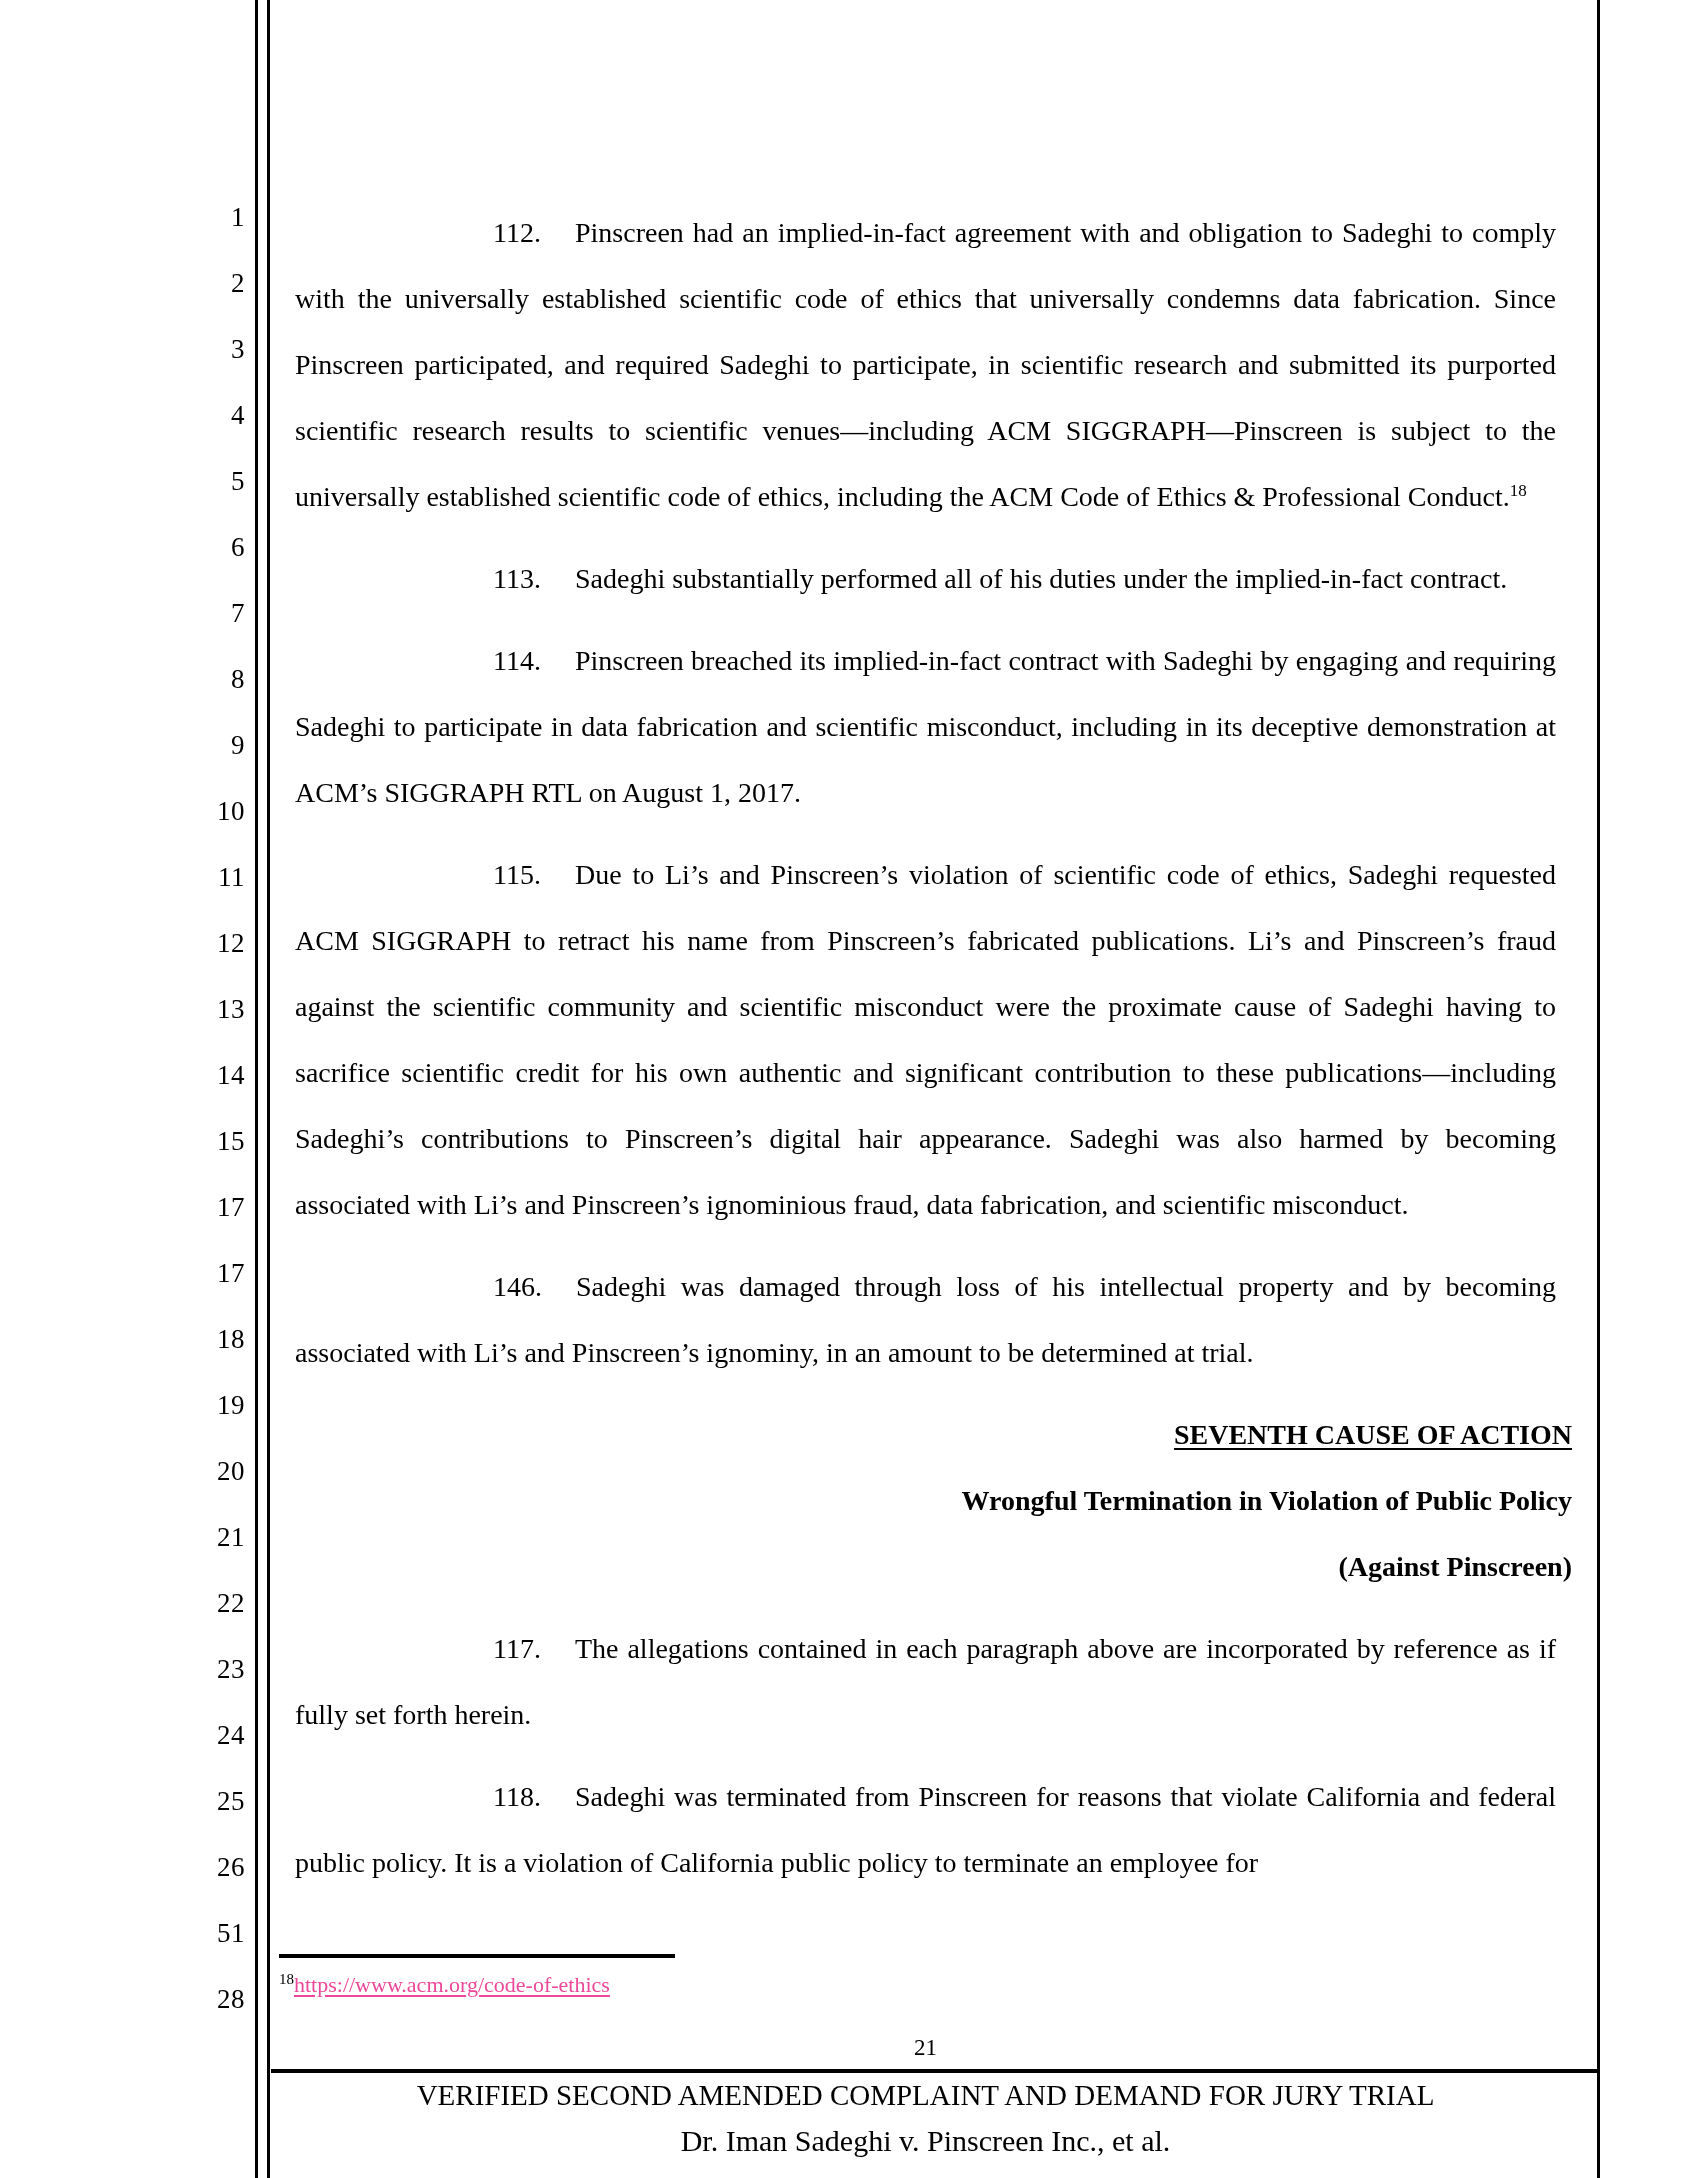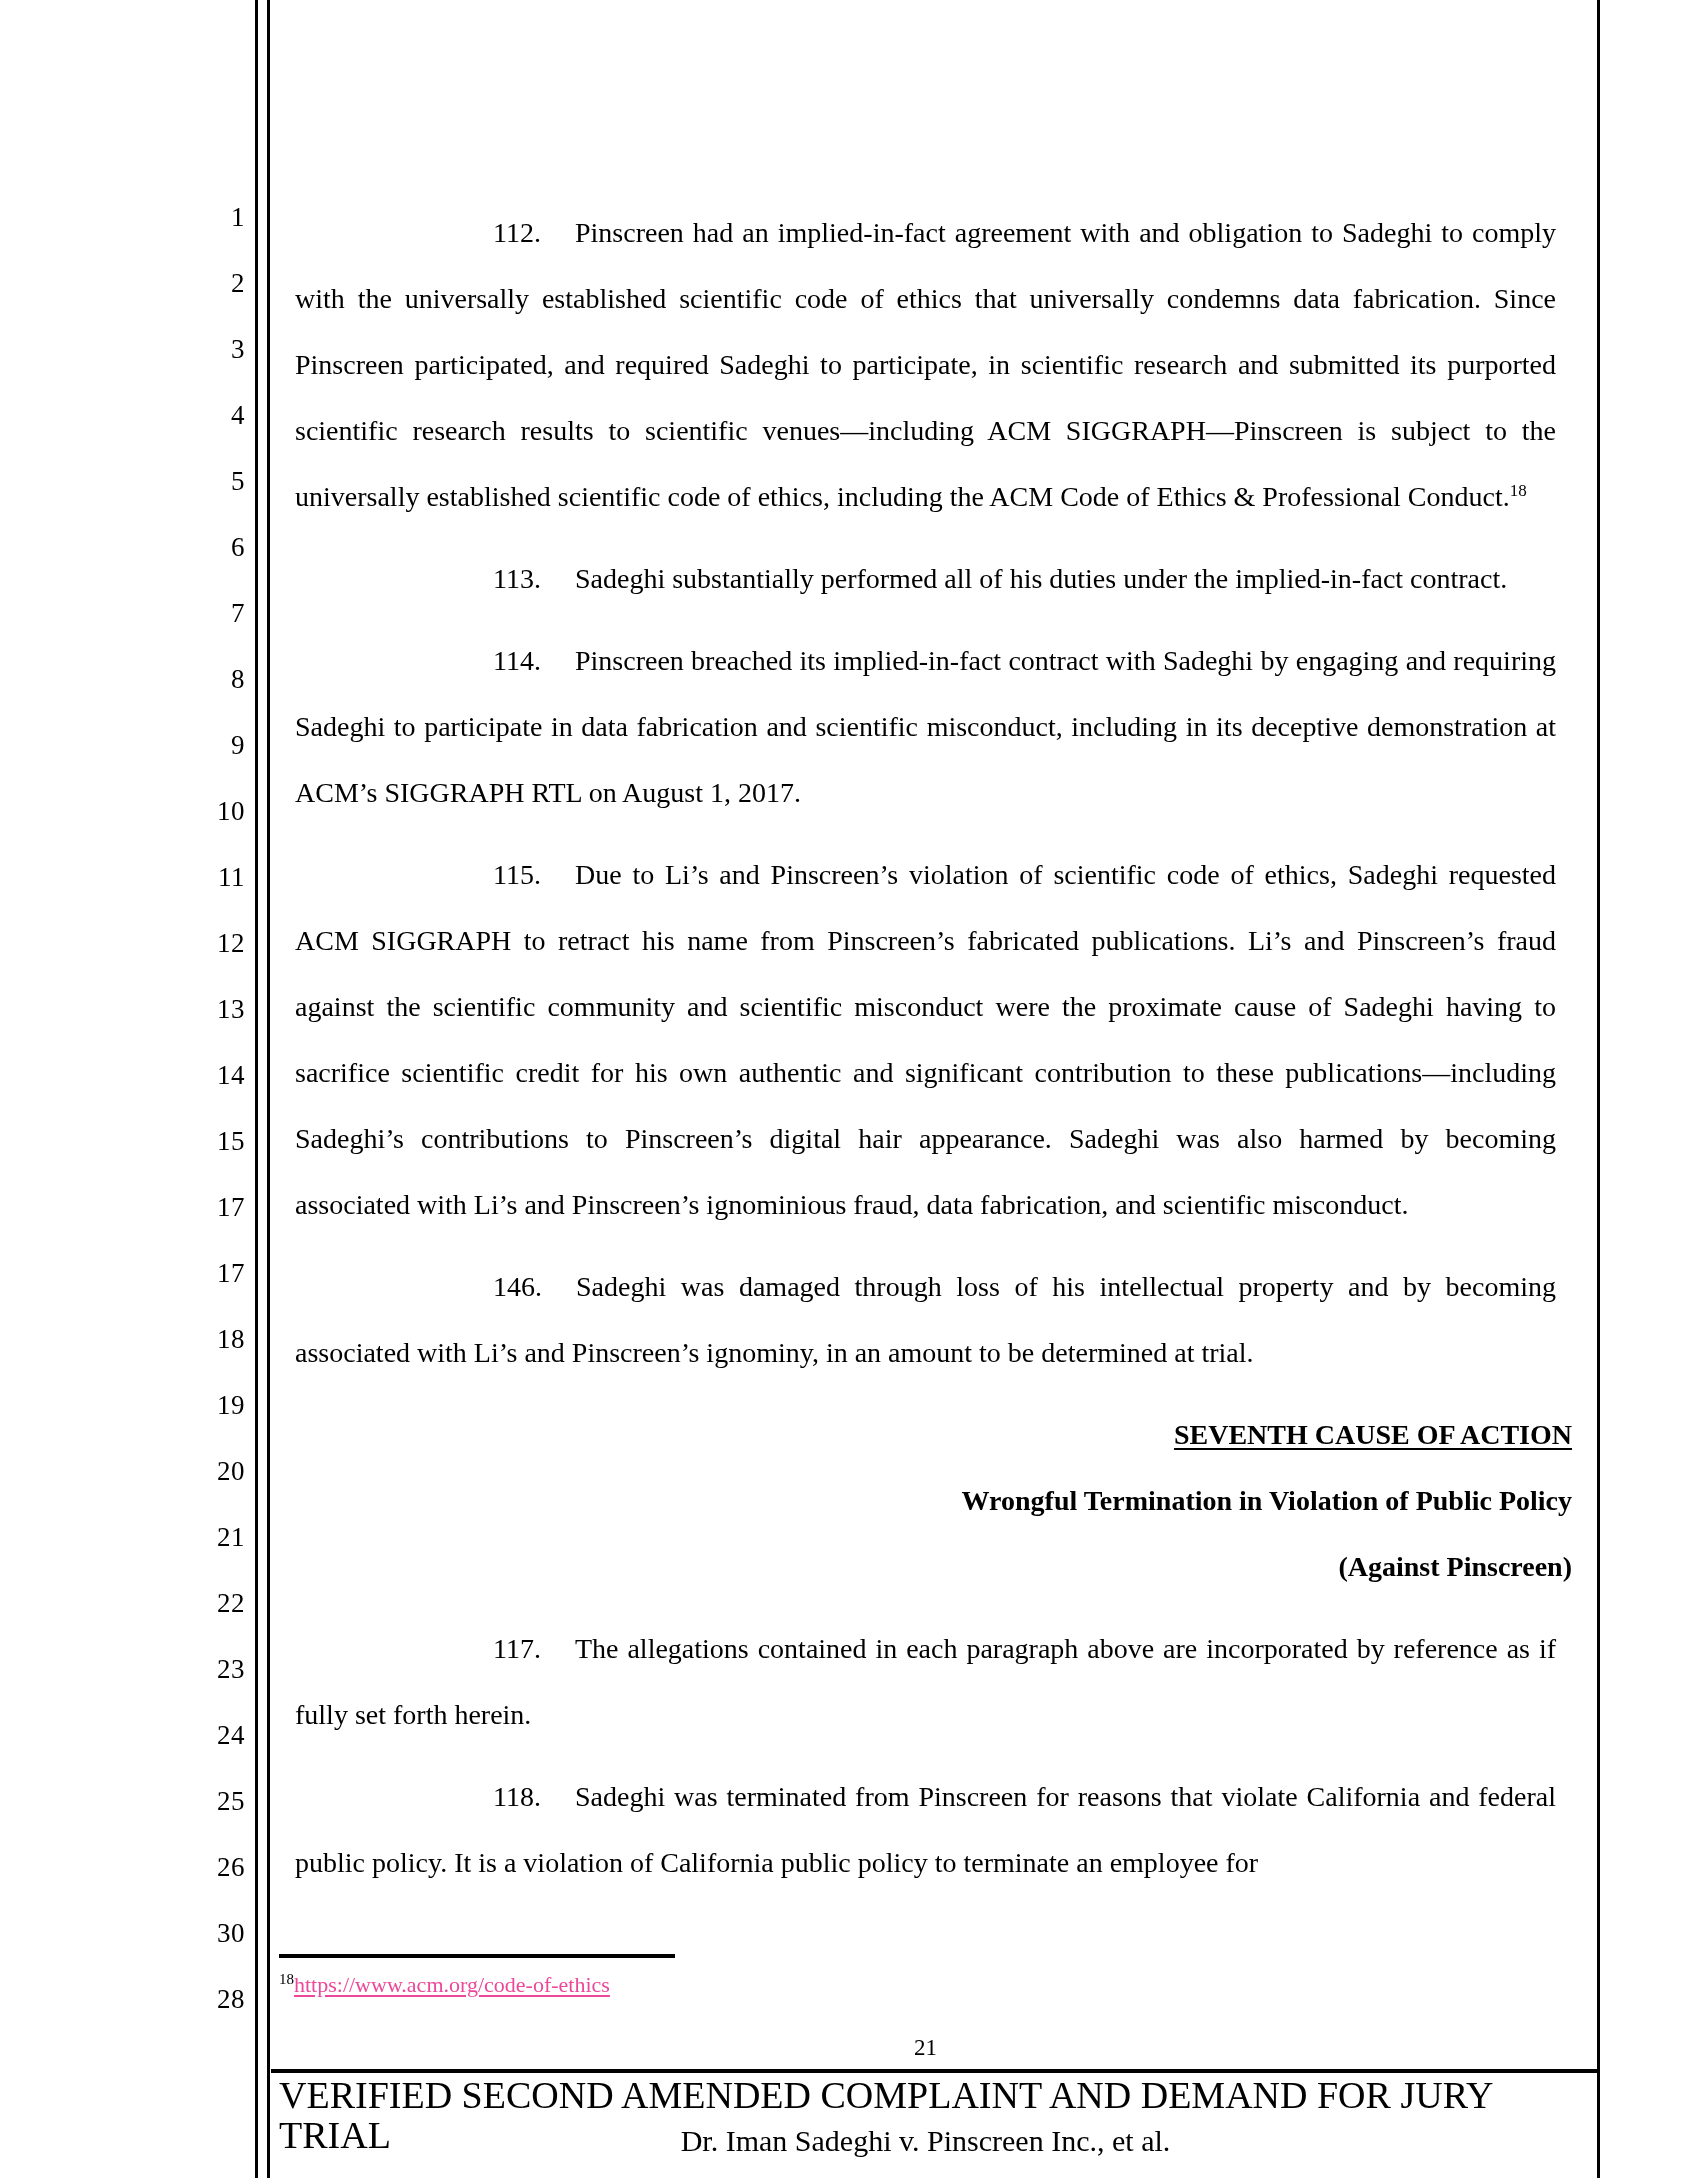--- a/index.html
+++ b/index.html
@@ -122,21 +122,22 @@
     top: 2069px;
     width: 1327px;
     height: 4px;
     background: #000000;
   }
   .footer-title {
     position: absolute;
     left: 279px;
     top: 2075px;
     width: 1293px;
-    font-size: 38px;
+    text-align: center;
+    font-size: 29px;
     line-height: 40px;
   }
   .footer-sub {
     position: absolute;
     left: 279px;
     top: 2122px;
     width: 1293px;
     text-align: center;
     font-size: 30px;
     line-height: 38px;
@@ -171,21 +172,21 @@
     <div>17</div>
     <div>18</div>
     <div>19</div>
     <div>20</div>
     <div>21</div>
     <div>22</div>
     <div>23</div>
     <div>24</div>
     <div>25</div>
     <div>26</div>
-    <div>30</div>
+    <div>51</div>
     <div>28</div>
   </div>
 
   <div class="body-col">
 
     <p class="para"><span class="pnum">112.</span><span class="pnum-gap"></span><span>Pinscreen had an implied-in-fact agreement with and obligation to Sadeghi to comply with the universally established scientific code of ethics that universally condemns data fabrication. Since Pinscreen participated, and required Sadeghi to participate, in scientific research and submitted its purported scientific research results to scientific venues—including ACM SIGGRAPH—Pinscreen is subject to the universally established scientific code of ethics, including the ACM Code of Ethics &amp; Professional Conduct.</span><span class="sup">18</span></p>
 
     <p class="para"><span class="pnum">113.</span><span class="pnum-gap"></span><span>Sadeghi substantially performed all of his duties under the implied-in-fact contract.</span></p>
 
     <p class="para"><span class="pnum">114.</span><span class="pnum-gap"></span><span>Pinscreen breached its implied-in-fact contract with Sadeghi by engaging and requiring Sadeghi to participate in data fabrication and scientific misconduct, including in its deceptive demonstration at ACM’s SIGGRAPH RTL on August 1, 2017.</span></p>

